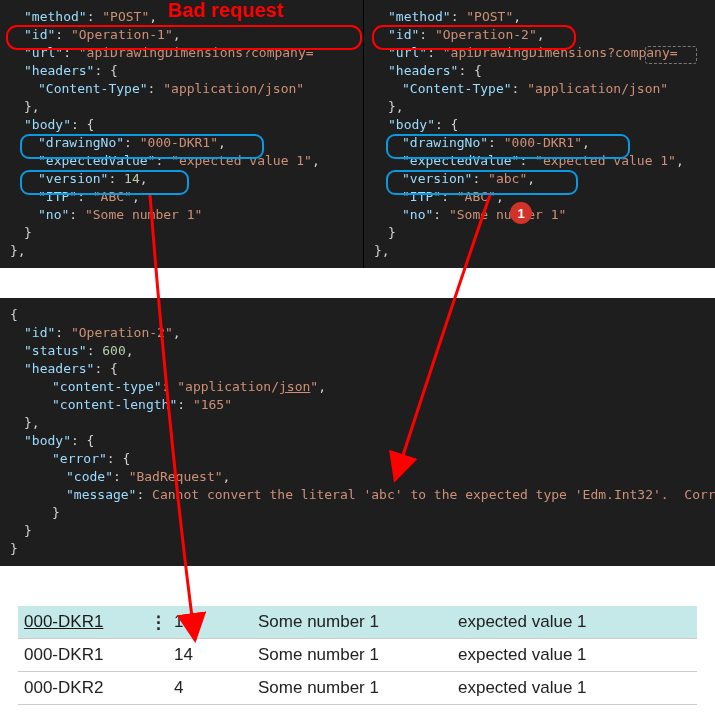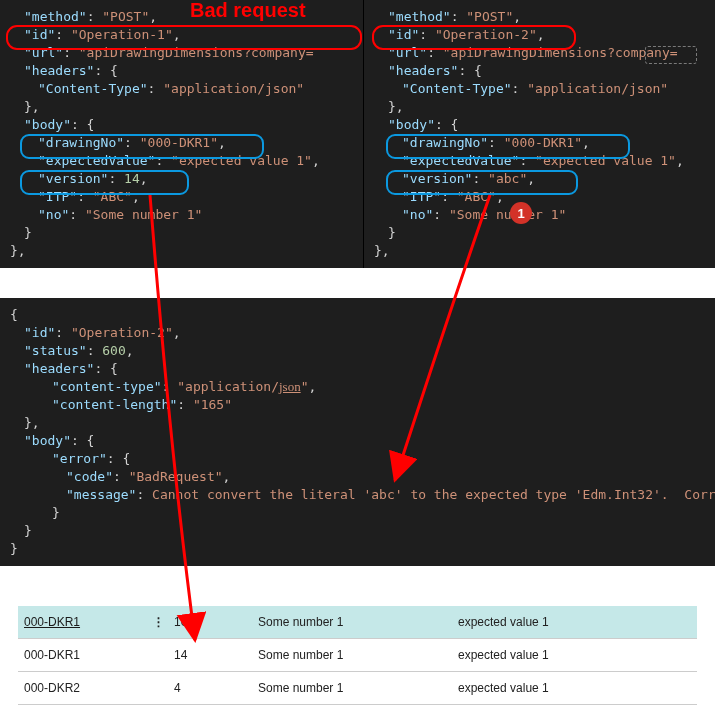--- a/index.html
+++ b/index.html
@@ -26,38 +26,38 @@
   .pane.right{width:351px;overflow:hidden;}
   .line{white-space:pre;line-height:18px;padding-left:6px;}
   .ind1{padding-left:20px;}
   .ind2{padding-left:34px;}
   .ind3{padding-left:48px;}
   .ind4{padding-left:62px;}
   .k{color:var(--key);}
   .s{color:var(--str);}
   .n{color:var(--num);}
   .p{color:var(--punc);}
-  .u{text-decoration:underline;font-family:Liberation Serif, serif;}
+  .u{text-decoration:underline;}
 
-  .annot-title{position:absolute;left:190px;top:-1px;color:var(--red);font-weight:bold;font-size:20px;font-family:Arial,sans-serif;}
+  .annot-title{position:absolute;left:168px;top:-1px;color:var(--red);font-weight:bold;font-size:20px;font-family:Arial,sans-serif;}
 
   .hi-red{position:absolute;border:2px solid var(--red);border-radius:11px;pointer-events:none;}
   .hi-cyan{position:absolute;border:2px solid var(--cyan);border-radius:9px;pointer-events:none;}
 
   .dashed-box{position:absolute;border:1px dashed #7a7a7a;border-radius:3px;pointer-events:none;}
 
   .badge{position:absolute;width:22px;height:22px;border-radius:50%;background:var(--badge-red);color:#fff;font-family:Arial,sans-serif;font-size:13px;font-weight:bold;display:flex;align-items:center;justify-content:center;}
 
   .gap{height:30px;background:#fff;}
 
   .code-block2{background:var(--code-bg);color:var(--punc);padding:8px 0 8px 4px;min-height:210px;}
 
   
   .tbl{margin:40px 18px 0 18px;}
-  .trow{display:flex;align-items:center;height:32px;border-bottom:1px solid var(--row-line);font-family:"Segoe UI",Arial,sans-serif;font-size:12px;color:#222;}
+  .trow{display:flex;align-items:center;height:32px;border-bottom:1px solid var(--row-line);font-family:"Segoe UI",Arial,sans-serif;font-size:17px;color:#222;}
   .trow.hi{background:var(--row-hi);}
   .c1{width:120px;padding-left:6px;}
   .c1 .link{color:#1a1a1a;text-decoration:underline;}
   .cmenu{width:30px;text-align:center;font-weight:bold;letter-spacing:1px;}
   .c2{width:70px;text-align:left;padding-right:14px;}
   .c3{width:200px;}
   .c4{flex:1;}
 
   .arrows{position:absolute;left:0;top:0;pointer-events:none;}
 

